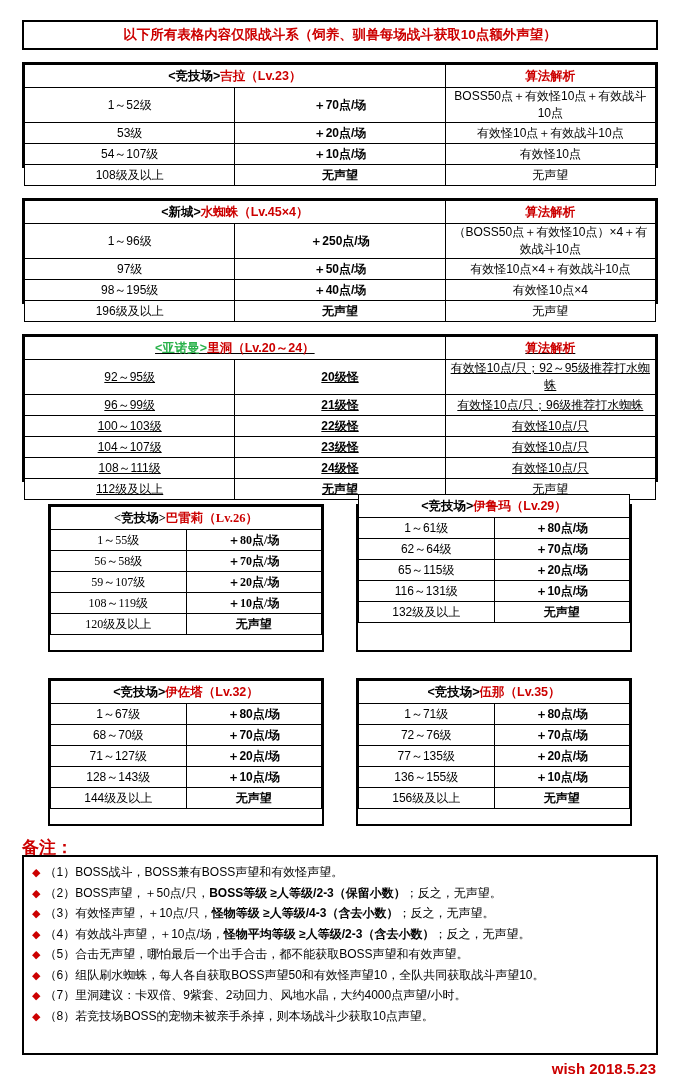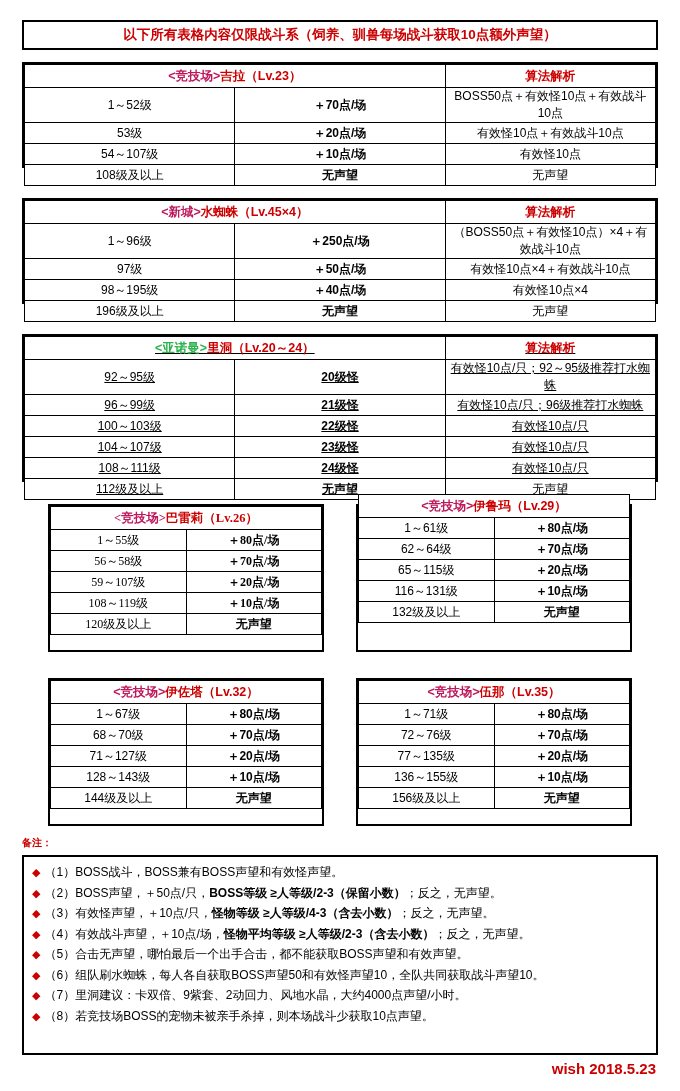--- a/index.html
+++ b/index.html
@@ -39,32 +39,32 @@
     font-size:12px;
     padding:0 2px;
     box-sizing:border-box;
   }
   table.blk td.hd{
     font-weight:bold;
     color:#cc0000;
     font-size:12.5px;
     height:23px;
   }
-  table.blk td.hd .loc{color:#be185d;}
+  table.blk td.hd .loc{color:#000000;}
   table.blk td.hd .loc2{color:#2bb24c;}
   td.bold{font-weight:bold;}
   td.algo{font-size:11.5px;}
 
   
   .frame{position:absolute;border:2px solid #000;box-sizing:border-box;}
 
   
   .notes-title{
     position:absolute;left:22px;top:836px;
-    font-weight:bold;color:#cc0000;font-size:10px;
+    font-weight:bold;color:#cc0000;font-size:17px;
   }
   .notes-box{
     position:absolute;left:22px;top:855px;width:636px;height:200px;
     border:2px solid #000;box-sizing:border-box;
     padding:6px 8px 0 8px;
   }
   .note{
     display:flex;align-items:flex-start;
     font-size:12px;line-height:19px;margin-bottom:1.5px;
     color:#000;

